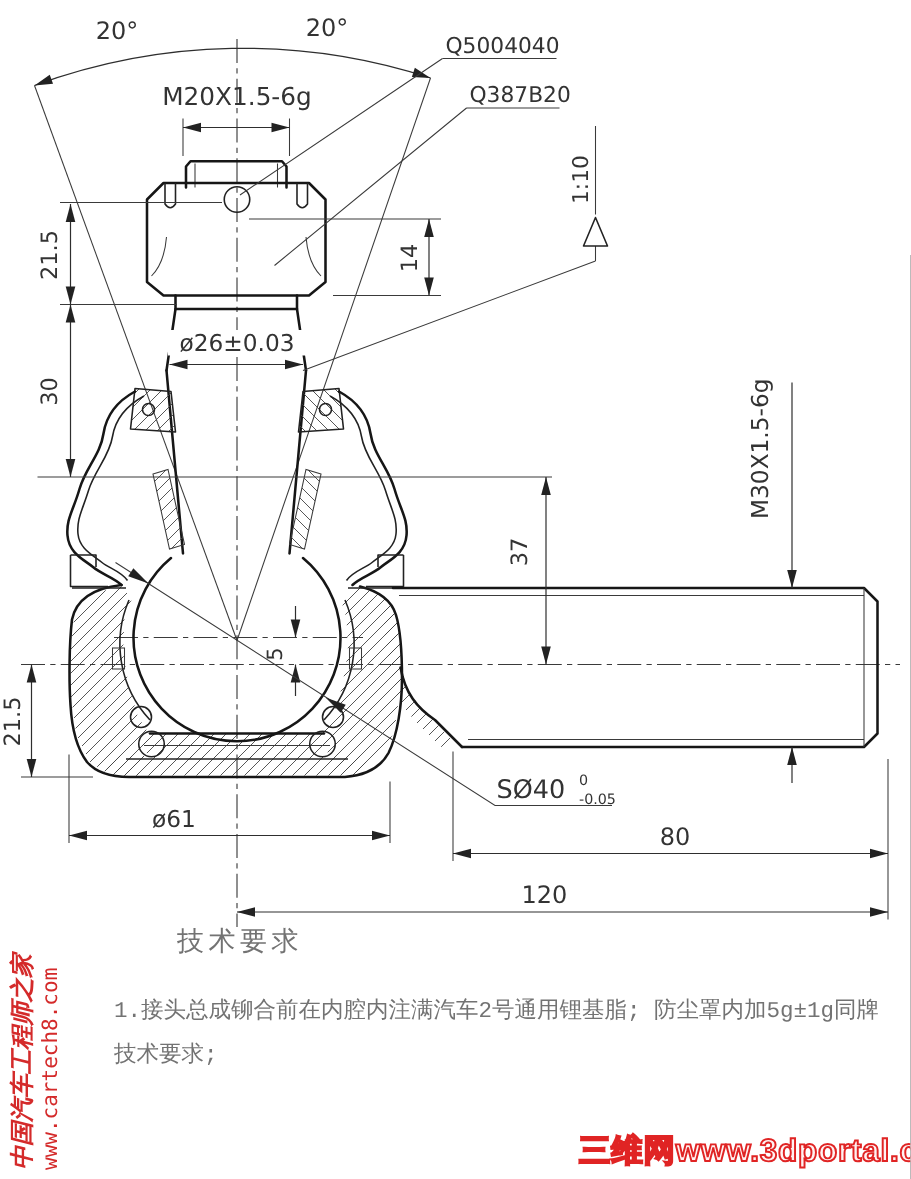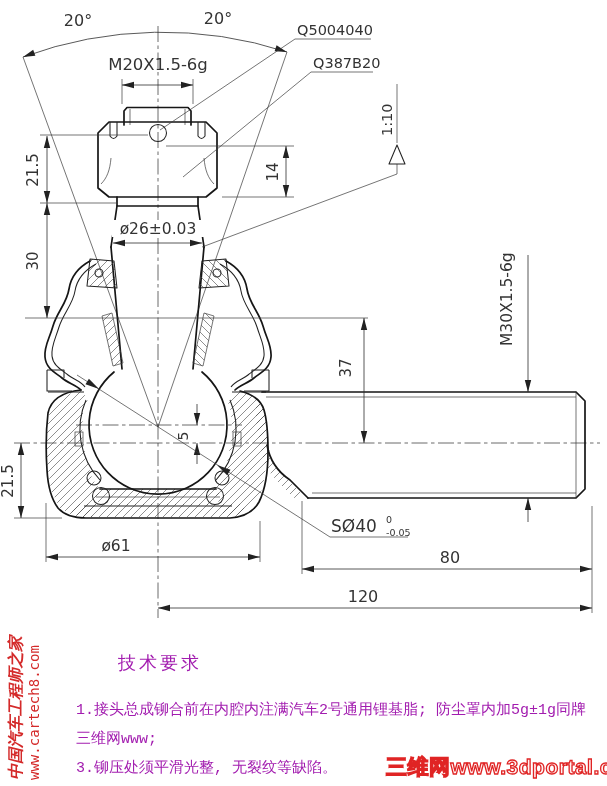--- a/index.html
+++ b/index.html
@@ -6,21 +6,21 @@
   .stage{position:relative;width:607px;height:786px;background:#ffffff;overflow:hidden;
          font-family:"Liberation Sans","DejaVu Sans",sans-serif;}
   svg{position:absolute;left:0;top:0;}
   svg text{font-family:"DejaVu Sans","Liberation Sans",sans-serif;fill:#333;}
   .th{stroke:#161616;stroke-width:1.7;fill:none;stroke-linejoin:round;stroke-linecap:round}
   .md{stroke:#222;stroke-width:1.05;fill:none;stroke-linejoin:round}
   .tn{stroke:#3a3a3a;stroke-width:0.7;fill:none}
   .cl{stroke:#3a3a3a;stroke-width:0.75;fill:none;stroke-dasharray:16 3.5 3.5 3.5}
   .dim{stroke:#2e2e2e;stroke-width:0.8;fill:none}
   .ht{fill:url(#hatch);stroke:none}
-  .tech{position:absolute;color:#a21caf;margin-top:36px;}
+  .tech{position:absolute;color:#737373;}
   .tech-title{left:118px;top:615px;font-size:18px;letter-spacing:3px;}
   .tech-lines{left:76px;top:660px;font-size:15px;line-height:29px;white-space:nowrap;font-family:Liberation Mono, monospace;}
   .wm-left{position:absolute;left:6px;top:780px;transform:rotate(-90deg);transform-origin:0 0;
            color:#d42a2a;white-space:nowrap;line-height:19px;}
   .wm-left .cn{font-size:16px;font-weight:bold;font-style:italic;}
   .wm-left .url{font-size:14px;font-family:"DejaVu Sans Mono","Liberation Mono",monospace;}
   .wm-br{position:absolute;left:386px;top:753px;font-size:21px;font-weight:bold;white-space:nowrap;
          color:#fff2f2;-webkit-text-stroke:1.3px #e02424;letter-spacing:0.5px;}
 </style>
 </head>
@@ -180,22 +180,21 @@
     <text x="386" y="523" font-size="9.5">0</text>
     <text x="386" y="536" font-size="9.5">-0.05</text>
     <text x="450" y="563" text-anchor="middle">80</text>
     <text x="363" y="602" text-anchor="middle">120</text>
   </g>
 </svg>
 
 <div class="tech tech-title">技术要求</div>
 <div class="tech tech-lines">
   <div>1.接头总成铆合前在内腔内注满汽车2号通用锂基脂; 防尘罩内加5g±1g同牌</div>
-  <div>三维网www;</div>
-  <div>3.铆压处须平滑光整, 无裂纹等缺陷。</div>
+  <div>技术要求;</div>
 </div>
 
 <div class="wm-left">
   <div class="cn">中国汽车工程师之家</div>
   <div class="url">www.cartech8.com</div>
 </div>
 <div class="wm-br">三维网www.3dportal.cn</div>
 
 </div>
 

